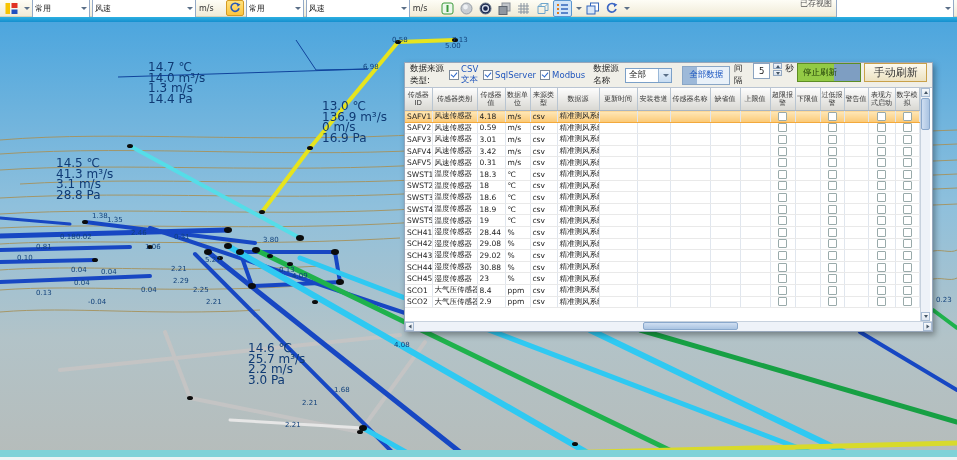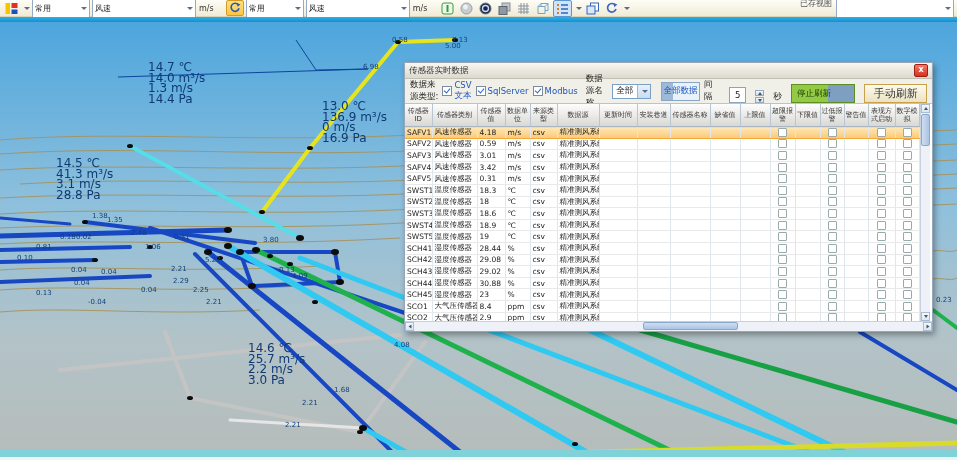--- a/index.html
+++ b/index.html
@@ -47,21 +47,21 @@
   .chk .box{width:8px;height:8px;background:#fff;border:1px solid #7d8b9c;position:relative;flex:none}
   .chk .tick{position:absolute;left:2px;top:0px;width:3px;height:5px;border-right:1.4px solid #2a66c8;
     border-bottom:1.4px solid #2a66c8;transform:rotate(40deg)}
   .chk .lab{color:#2257bd}
   .combo{height:15px;background:#fff;border:1px solid #7ba0c8;display:flex;align-items:center;box-sizing:border-box}
   .combo .val{flex:1;font-size:8.5px;padding:0 3px;color:#222}
   .combo .btn{width:12px;height:100%;background:linear-gradient(#e8f1fb,#c7dcf2);border-left:1px solid #9ab8d8;
     display:flex;align-items:center;justify-content:center}
   .btn-alldata{width:70px;height:17px;border:1px solid #89a6c6;font-size:8.5px;color:#1a55c0;
     background:linear-gradient(to right,#9db9d9 0%,#9db9d9 30%,#e9f1f9 30%);display:flex;align-items:center;justify-content:center}
-  .interval-wrap{margin-left:auto;display:flex;align-items:flex-end;gap:9px}
+  .interval-wrap{margin-left:auto;display:flex;align-items:flex-start;gap:3px}
   .spin-box{width:16px;height:14px;background:#fff;border:1px solid #8ca4c0;font-size:8.5px;
     display:flex;align-items:center;justify-content:center}
   .spinner{display:flex;flex-direction:column;gap:1px}
   .spinner .sb{width:9px;height:6px;background:linear-gradient(#f4f6fa,#d6dfeb);border:1px solid #93a8c2;
     display:flex;align-items:center;justify-content:center;box-sizing:border-box}
   .tri-up{width:0;height:0;border-left:2px solid transparent;border-right:2px solid transparent;border-bottom:3px solid #456}
   .tri-dn{width:0;height:0;border-left:2px solid transparent;border-right:2px solid transparent;border-top:3px solid #456}
   .btn-stop{width:66px;height:17px;border:1px solid #5d8d23;font-size:8.5px;color:#1d3a05;
     background:linear-gradient(to right,#93ca45 0%,#93ca45 58%,#7e9ec2 58%);display:flex;align-items:center;justify-content:center}
   .btn-stop .t{margin-right:18px}
@@ -354,24 +354,20 @@
       <span class="num-label" style="left: 107px; top: 194px;">1.35</span>
       <span class="num-label" style="left: 302px; top: 377px;">2.21</span>
       <span class="num-label" style="left: 334px; top: 364px;">1.68</span>
       <span class="num-label" style="left: 394px; top: 319px;">4.08</span>
       <span class="num-label" style="left: 285px; top: 399px;">2.21</span>
       <span class="num-label" style="left: 936px; top: 274px;">0.23</span>
     </div>
 </div>
 
 <div class="dialog">
-  <div class="dlg-title">
-    <span class="txt">传感器实时数据</span>
-    <span class="close-btn">x</span>
-  </div>
 
   <div class="dlg-controls">
     <span>数据来源类型:</span>
     <span class="chk">
       <span class="box">
           <span class="tick"></span>
         </span>
       <span class="lab">CSV文本</span>
     </span>
     <span class="chk">

